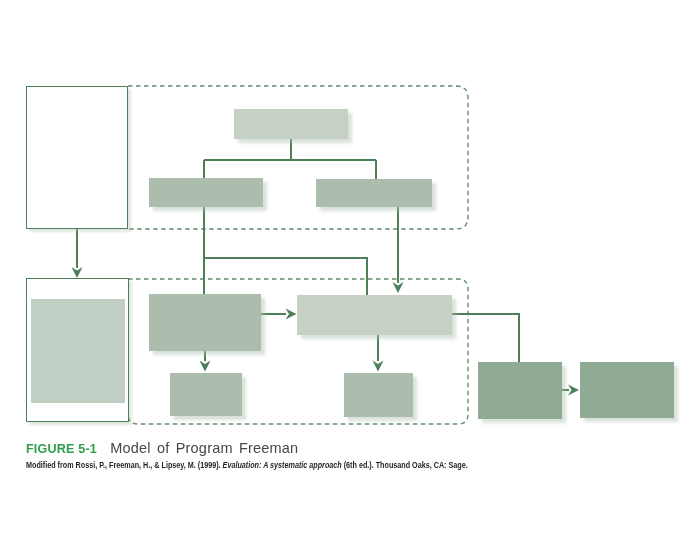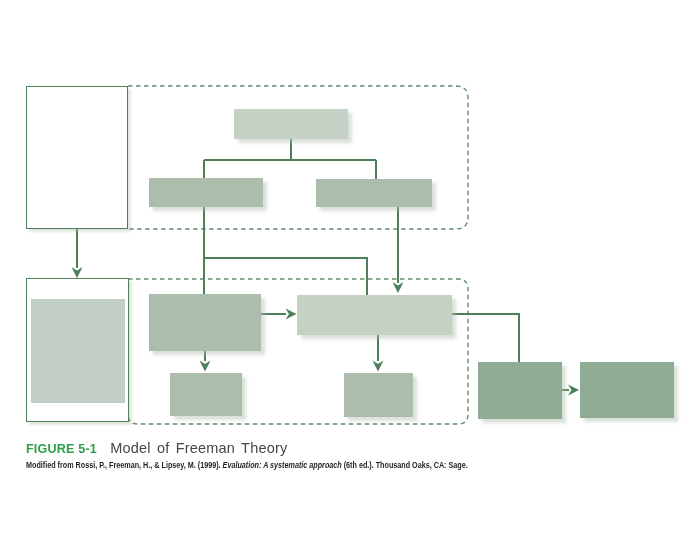--- a/index.html
+++ b/index.html
@@ -93,19 +93,19 @@
 
   <div class="box fill-medium" style="left:149px;top:294px;width:112px;height:57px;"></div>
   <div class="box fill-light" style="left:297px;top:295px;width:155px;height:40px;"></div>
   <div class="box fill-medium" style="left:170px;top:373px;width:72px;height:43px;"></div>
   <div class="box fill-medium" style="left:344px;top:373px;width:69px;height:44px;"></div>
 
   <div class="box fill-dark" style="left:478px;top:362px;width:84px;height:57px;"></div>
   <div class="box fill-dark" style="left:580px;top:362px;width:94px;height:56px;"></div>
 
   <div class="figure-caption">
-    <span class="figure-label">FIGURE 5-1</span><span class="figure-title">Model of Freeman Theory</span>
+    <span class="figure-label">FIGURE 5-1</span><span class="figure-title">Model of Program Freeman</span>
   </div>
   <div class="figure-attribution">
     <span>Modified from Rossi, P., Freeman, H., &amp; Lipsey, M. (1999). </span><span class="it">Evaluation: A systematic approach</span><span> (6th ed.). Thousand Oaks, CA: Sage.</span>
   </div>
 
 </div>
 
 </body></html>

